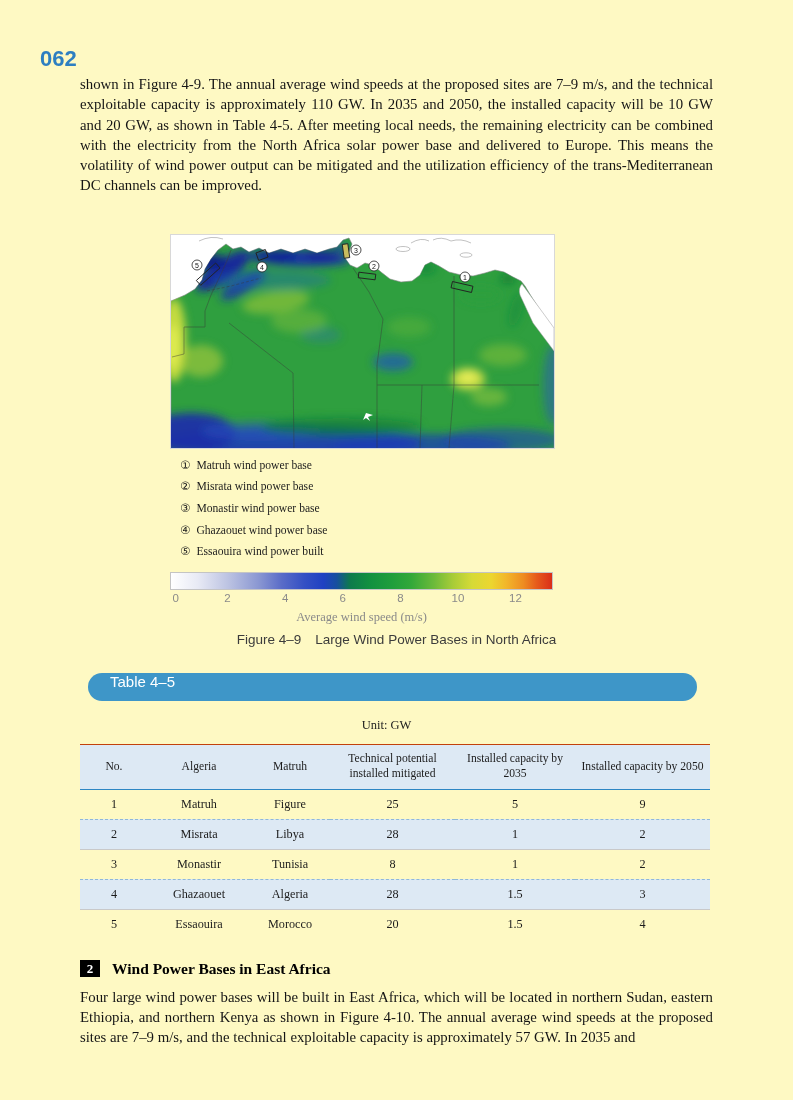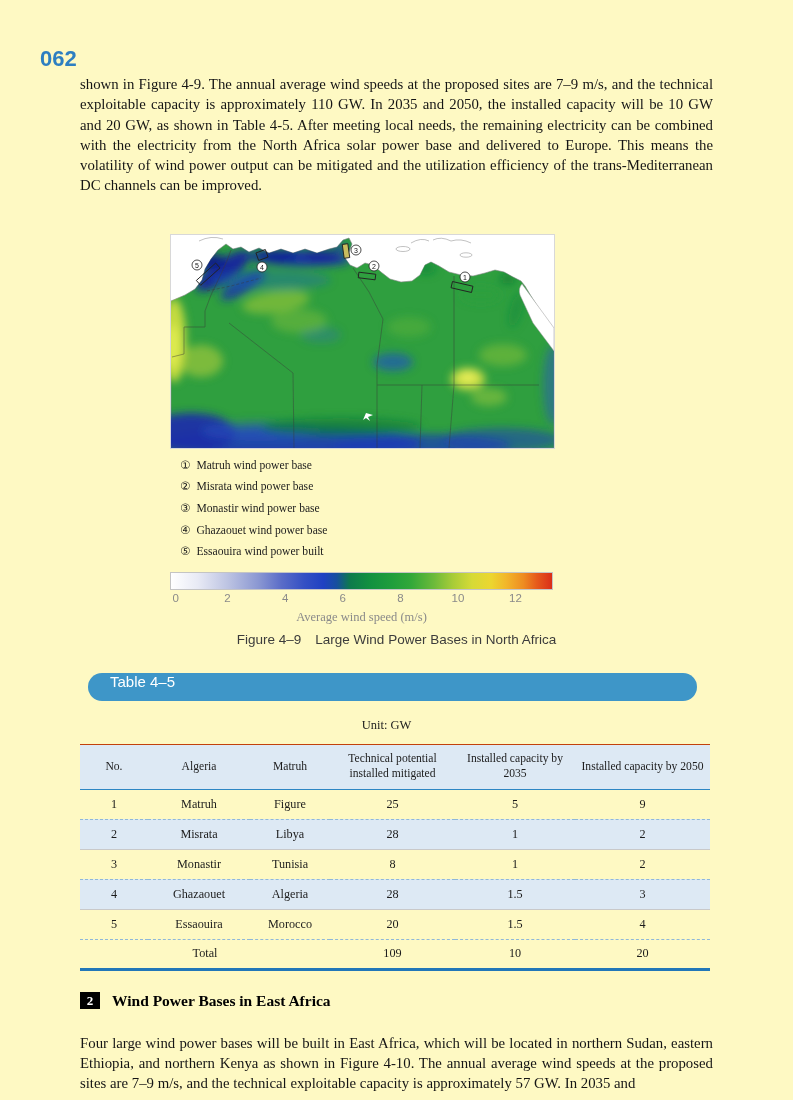--- a/index.html
+++ b/index.html
@@ -82,21 +82,21 @@
   tr.sep-solid td{border-top:1px solid #c9c9c9;}
   tr.total-row td{border-top:1px dashed #8fb8d8;border-bottom:3px solid #2277b8;height:28px;}
   
   .section-heading{display:flex;align-items:center;margin-top:21px;}
   .section-num{
     flex:none;width:20px;height:17px;background:#000;color:#fff;
     font-weight:bold;font-size:13px;line-height:17px;text-align:center;
     margin-right:12px;
   }
   .section-title{font-weight:bold;font-size:15.5px;color:#000;text-align:center;}
-  .east-para{margin-top:23px;}
+  .east-para{margin-top:9px;}
   
   .marker-num{font-family:"Liberation Sans", sans-serif;font-size:7px;fill:#111;}
 </style>
 </head>
 <body>
 
 <div class="page">
 
   <div class="page-number">062</div>
 
@@ -300,26 +300,20 @@
           <td>3</td>
         </tr>
         <tr class="row-odd sep-solid">
           <td>5</td>
           <td>Essaouira</td>
           <td>Morocco</td>
           <td>20</td>
           <td>1.5</td>
           <td>4</td>
         </tr>
-        <tr class="total-row">
-          <td colspan="3">Total</td>
-          <td>109</td>
-          <td>10</td>
-          <td>20</td>
-        </tr>
       </tbody>
     </table>
 
     <div class="section-heading">
       <span class="section-num">2</span>
       <span class="section-title">Wind Power Bases in East Africa</span>
     </div>
 
     <p class="body-text east-para">Four large wind power bases will be built in East Africa, which will be located in northern Sudan, eastern Ethiopia, and northern Kenya as shown in Figure 4-10. The annual average wind speeds at the proposed sites are 7–9 m/s, and the technical exploitable capacity is approximately 57 GW. In 2035 and</p>
 

